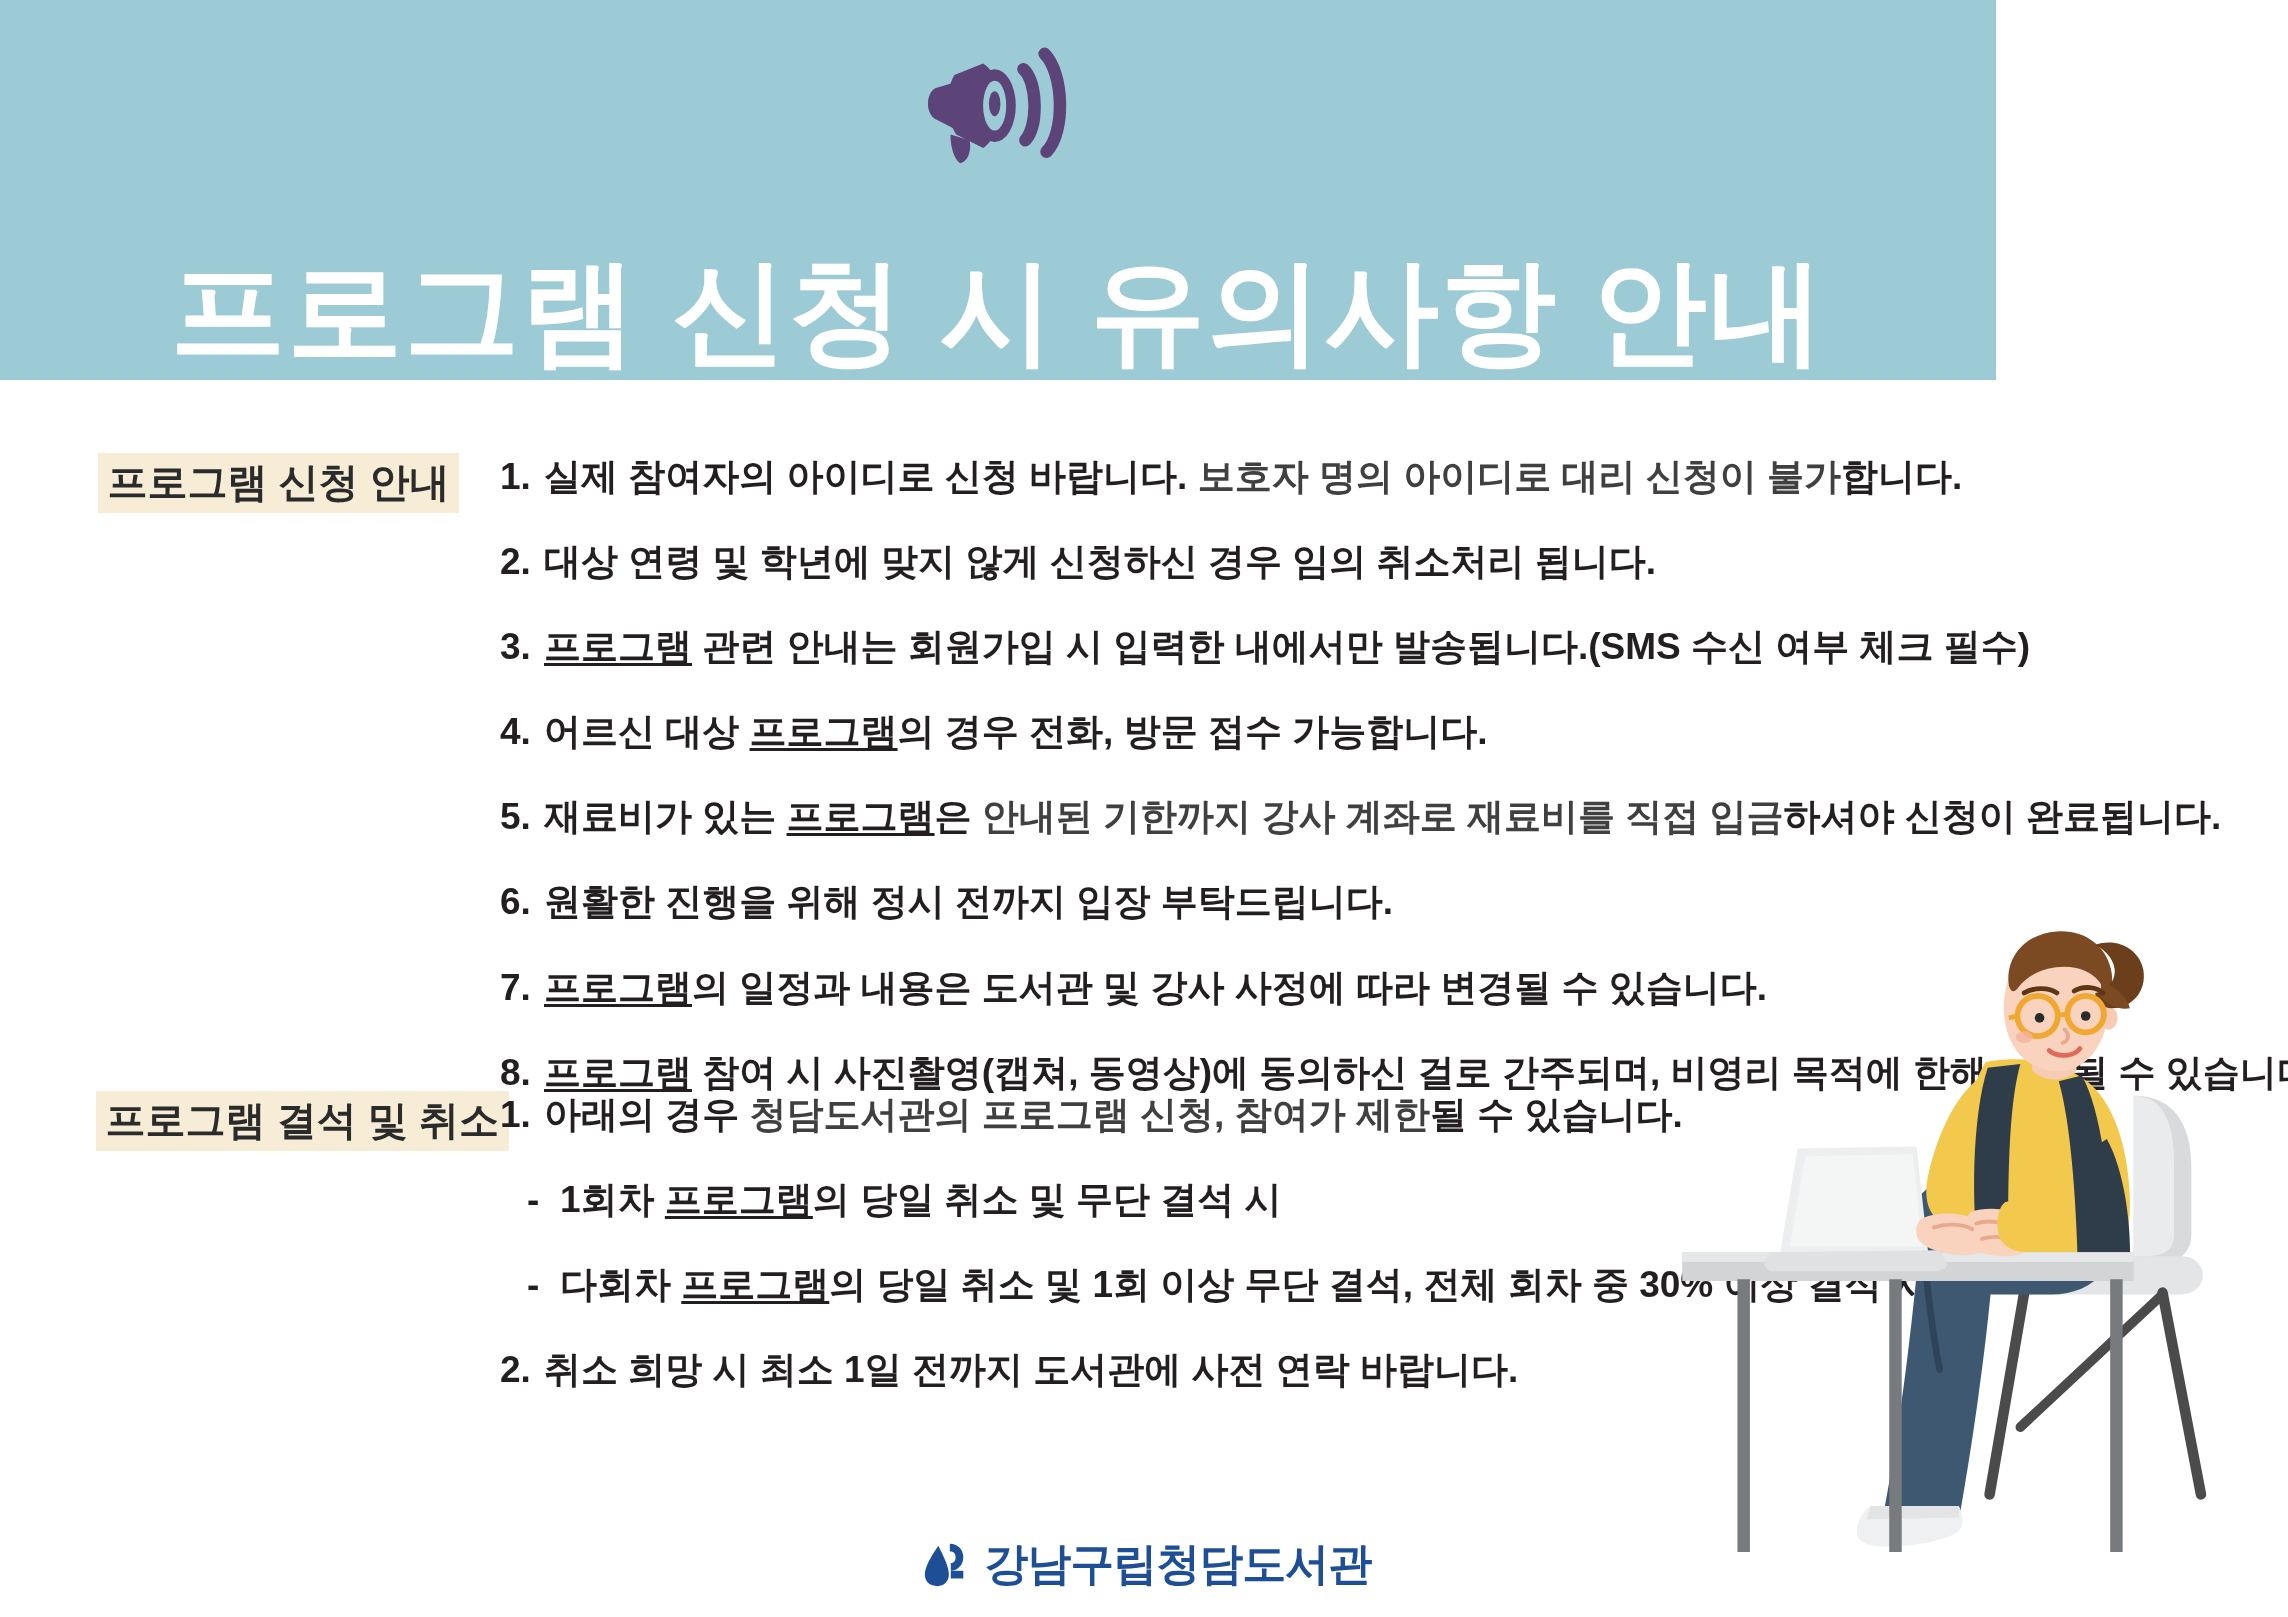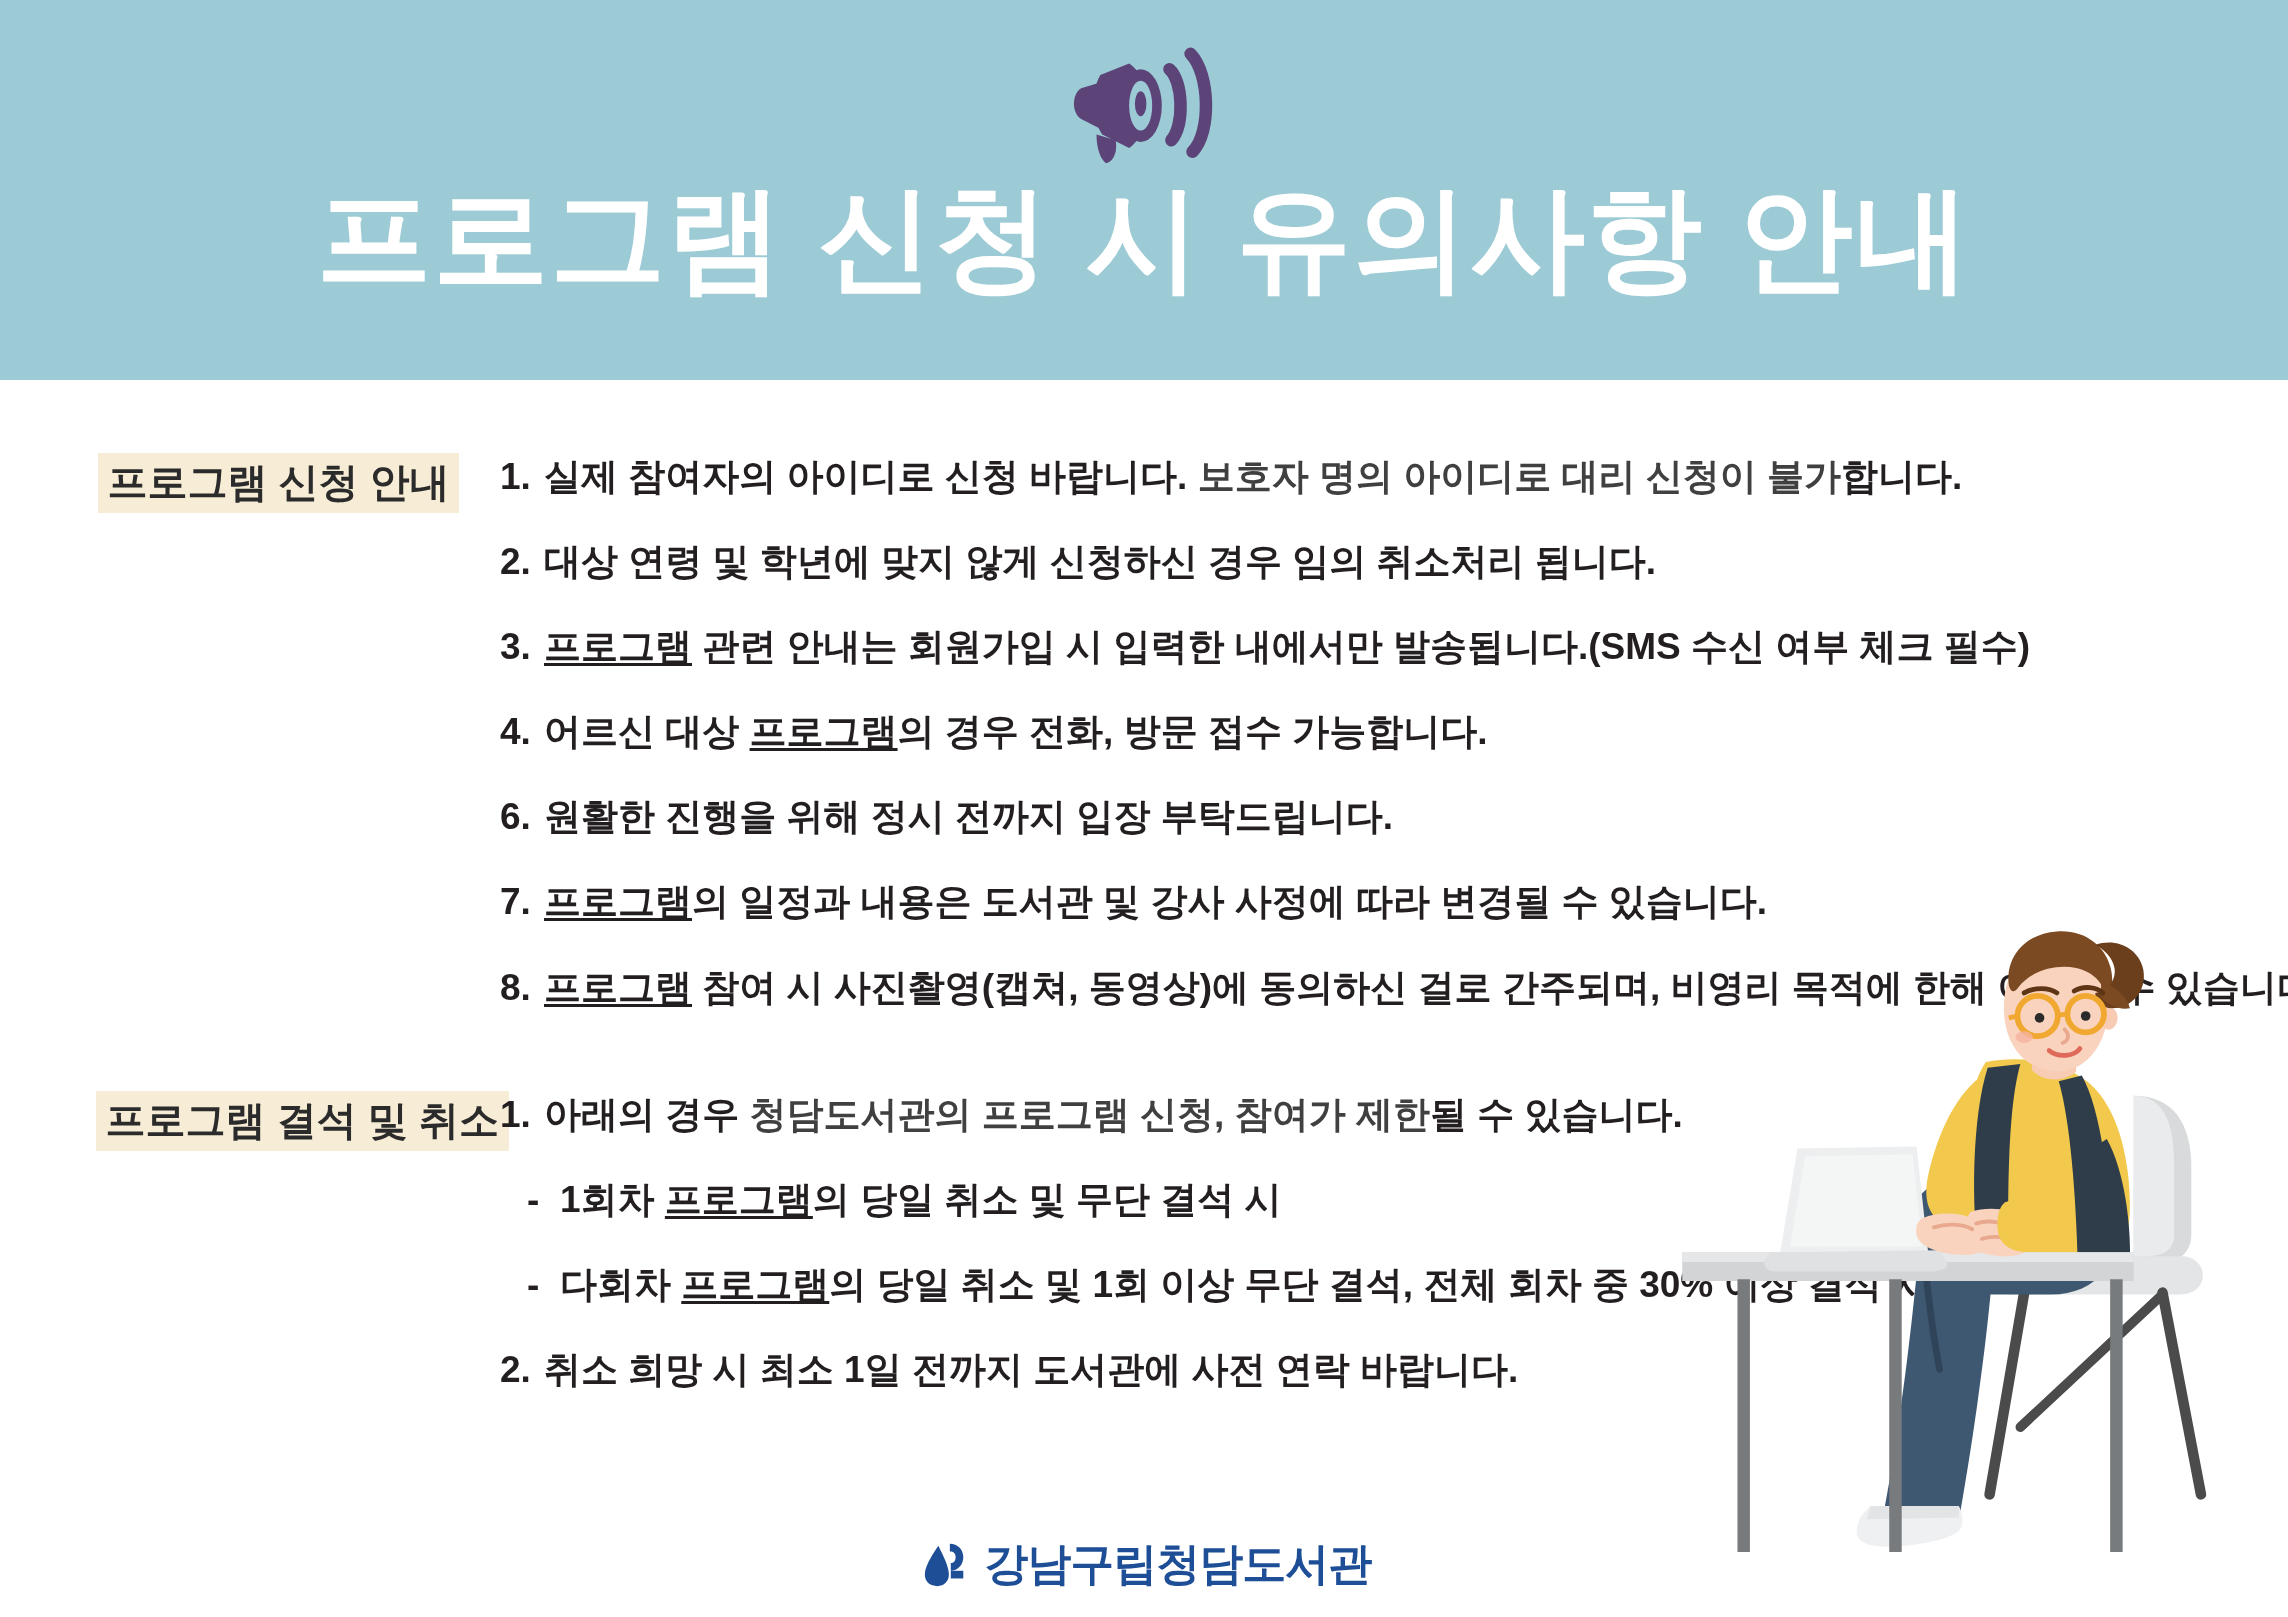--- a/index.html
+++ b/index.html
@@ -13,27 +13,27 @@
     position: relative;
     overflow: hidden;
     font-family: "Liberation Sans", "DejaVu Sans", sans-serif;
     color: #231f20;
   }
 
   
   .banner {
     position: absolute;
     left: 0; top: 0;
-    width: 2288px;
+    width: 1996px;
     height: 380px;
     background: #9ccbd6;
     display: flex;
     flex-direction: column;
     align-items: center;
-    justify-content: flex-start;
+    justify-content: space-between;
   }
   .megaphone {
     margin-top: 25px;
     width: 173px;
     height: 144px;
     display: block;
   }
   .banner-title {
     margin-top: 1.9px;
     font-size: 115px;
@@ -168,20 +168,21 @@
 
   <div class="section section-1">
     <div class="section-heading">
       <span class="hl">프로그램 신청 안내</span>
     </div>
     <div class="item-list" id="list-0">
         <div class="item"><span class="num">1. </span><span>실제 참여자의 아이디로 신청 바랍니다. </span><span class="red">보호자 명의 아이디로 대리 신청이 불가</span><span>합니다.</span></div>
         <div class="item"><span class="num">2. </span><span>대상 연령 및 학년에 맞지 않게 신청하신 경우 임의 취소처리 됩니다.</span></div>
         <div class="item"><span class="num">3. </span><span class="uline">프로그램</span><span> 관련 안내는 회원가입 시 입력한 내에서만 발송됩니다.(SMS 수신 여부 체크 필수)</span></div>
         <div class="item"><span class="num">4. </span><span>어르신 대상 </span><span class="uline">프로그램</span><span>의 경우 전화, 방문 접수 가능합니다.</span></div>
+        <div class="item"><span class="num">5. </span><span>재료비가 있는 </span><span class="uline">프로그램</span><span>은 </span><span class="red">안내된 기한까지 강사 계좌로  재료비를 직접 입금</span><span>하셔야 신청이 완료됩니다.</span></div>
         <div class="item"><span class="num">6. </span><span>원활한 진행을 위해 정시 전까지 입장 부탁드립니다.</span></div>
         <div class="item"><span class="num">7. </span><span class="uline">프로그램</span><span>의 일정과 내용은 도서관 및 강사 사정에 따라 변경될 수 있습니다.</span></div>
         <div class="item"><span class="num">8. </span><span class="uline">프로그램</span><span> 참여 시 사진촬영(캡쳐, 동영상)에 동의하신 걸로 간주되며, 비영리 목적에 한해 이용될 수 있습니다.</span></div>
       </div>
   </div>
 
   <div class="section section-2">
     <div class="section-heading">
       <span class="hl">프로그램 결석 및 취소</span>
     </div>

